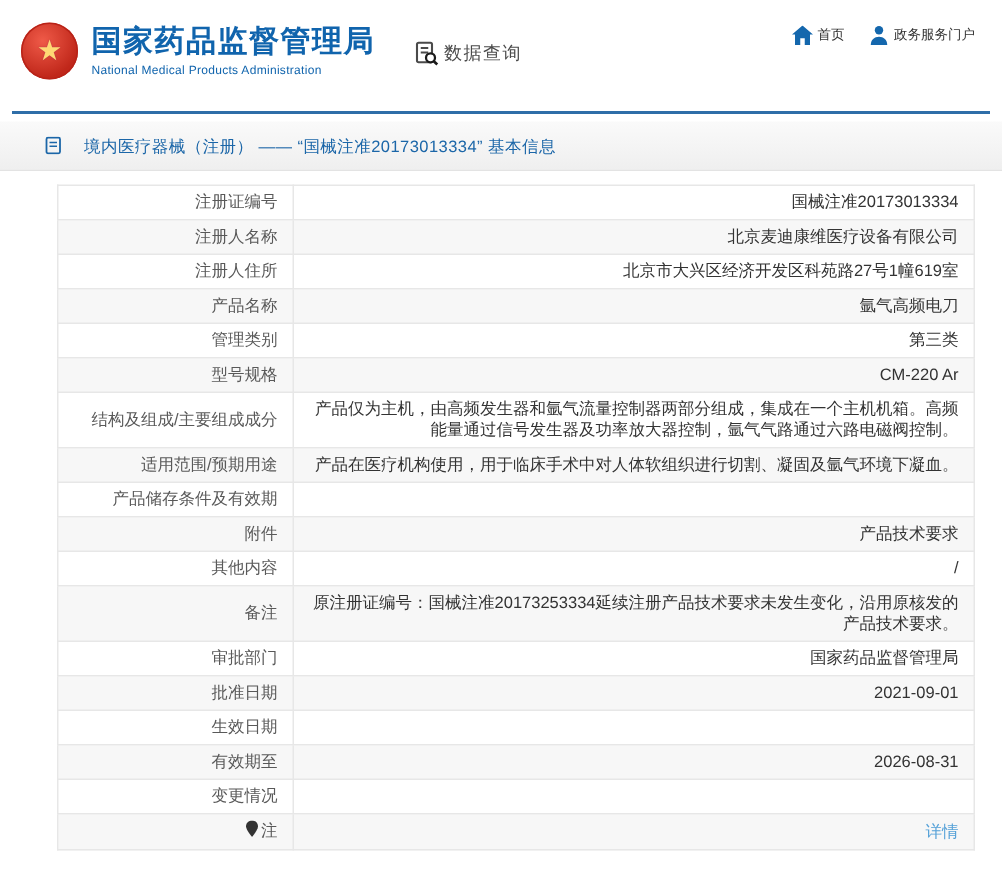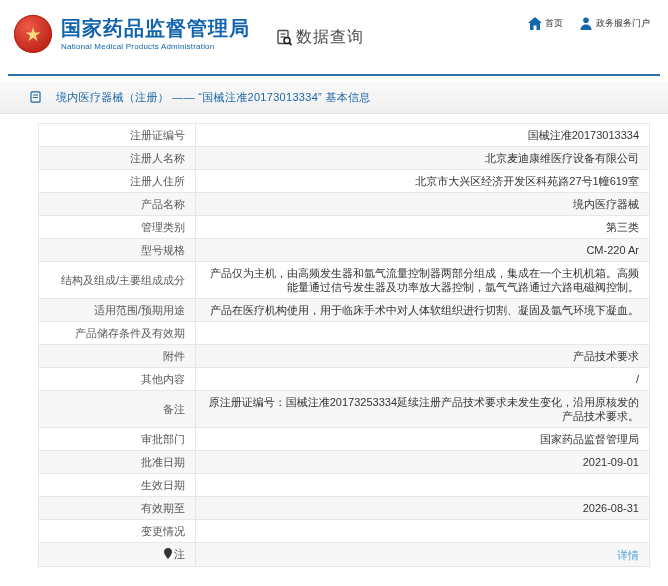--- a/index.html
+++ b/index.html
@@ -10,21 +10,21 @@
   .site-header { position:relative; height:74px; padding:15px 20px 0 14px; display:flex; align-items:flex-start; }
   .emblem { width:38px; height:38px; border-radius:50%;
             background:radial-gradient(circle at 38% 32%, #ef5a48, #c0271a 70%);
             display:flex; align-items:center; justify-content:center; flex:0 0 auto;
             box-shadow:0 0 0 1px #b82318 inset; }
   .emblem-star { color:#ffd874; font-size:19px; line-height:1; text-shadow:0 0 1px #a35; }
   .title-block { margin-left:9px; padding-top:2px; }
   .cn-title { font-size:20px; font-weight:bold; color:#1064ad; letter-spacing:1px; line-height:1.1; }
   .en-title { font-size:8px; color:#1064ad; margin-top:3px; letter-spacing:0.2px; }
   .section-tab { display:flex; align-items:center; margin-left:26px; margin-top:12px; gap:3px; }
-  .section-label { font-size:16px; color:#4a4a4a; letter-spacing:1px;text-align:center; }
+  .section-label { font-size:12px; color:#4a4a4a; letter-spacing:1px;text-align:center; }
   .top-nav { position:absolute; right:18px; top:17px; display:flex; gap:16px; }
   .nav-item { display:flex; flex-direction:row; align-items:center; gap:3px; cursor:pointer; text-decoration:none; }
   .nav-label { font-size:9px; color:#333; white-space:nowrap; }
 
   .blue-rule { margin:0 8px; border-top:2px solid #2f6ea8; }
 
   
   .breadcrumb-bar { margin-top:5px; height:33px; background:linear-gradient(#fafafa,#efefef);
                     border-bottom:1px solid #e3e3e3; display:flex; align-items:center;
                     padding-left:30px; gap:5px; }
@@ -109,21 +109,21 @@
         <tr>
     <td class="label-cell">注册人名称</td>
     <td class="value-cell">北京麦迪康维医疗设备有限公司</td>
   </tr>
         <tr>
     <td class="label-cell">注册人住所</td>
     <td class="value-cell">北京市大兴区经济开发区科苑路27号1幢619室</td>
   </tr>
         <tr>
     <td class="label-cell">产品名称</td>
-    <td class="value-cell">境内医疗器械</td>
+    <td class="value-cell">氩气高频电刀</td>
   </tr>
         <tr>
     <td class="label-cell">管理类别</td>
     <td class="value-cell">第三类</td>
   </tr>
         <tr>
     <td class="label-cell">型号规格</td>
     <td class="value-cell">CM-220 Ar</td>
   </tr>
         <tr>

